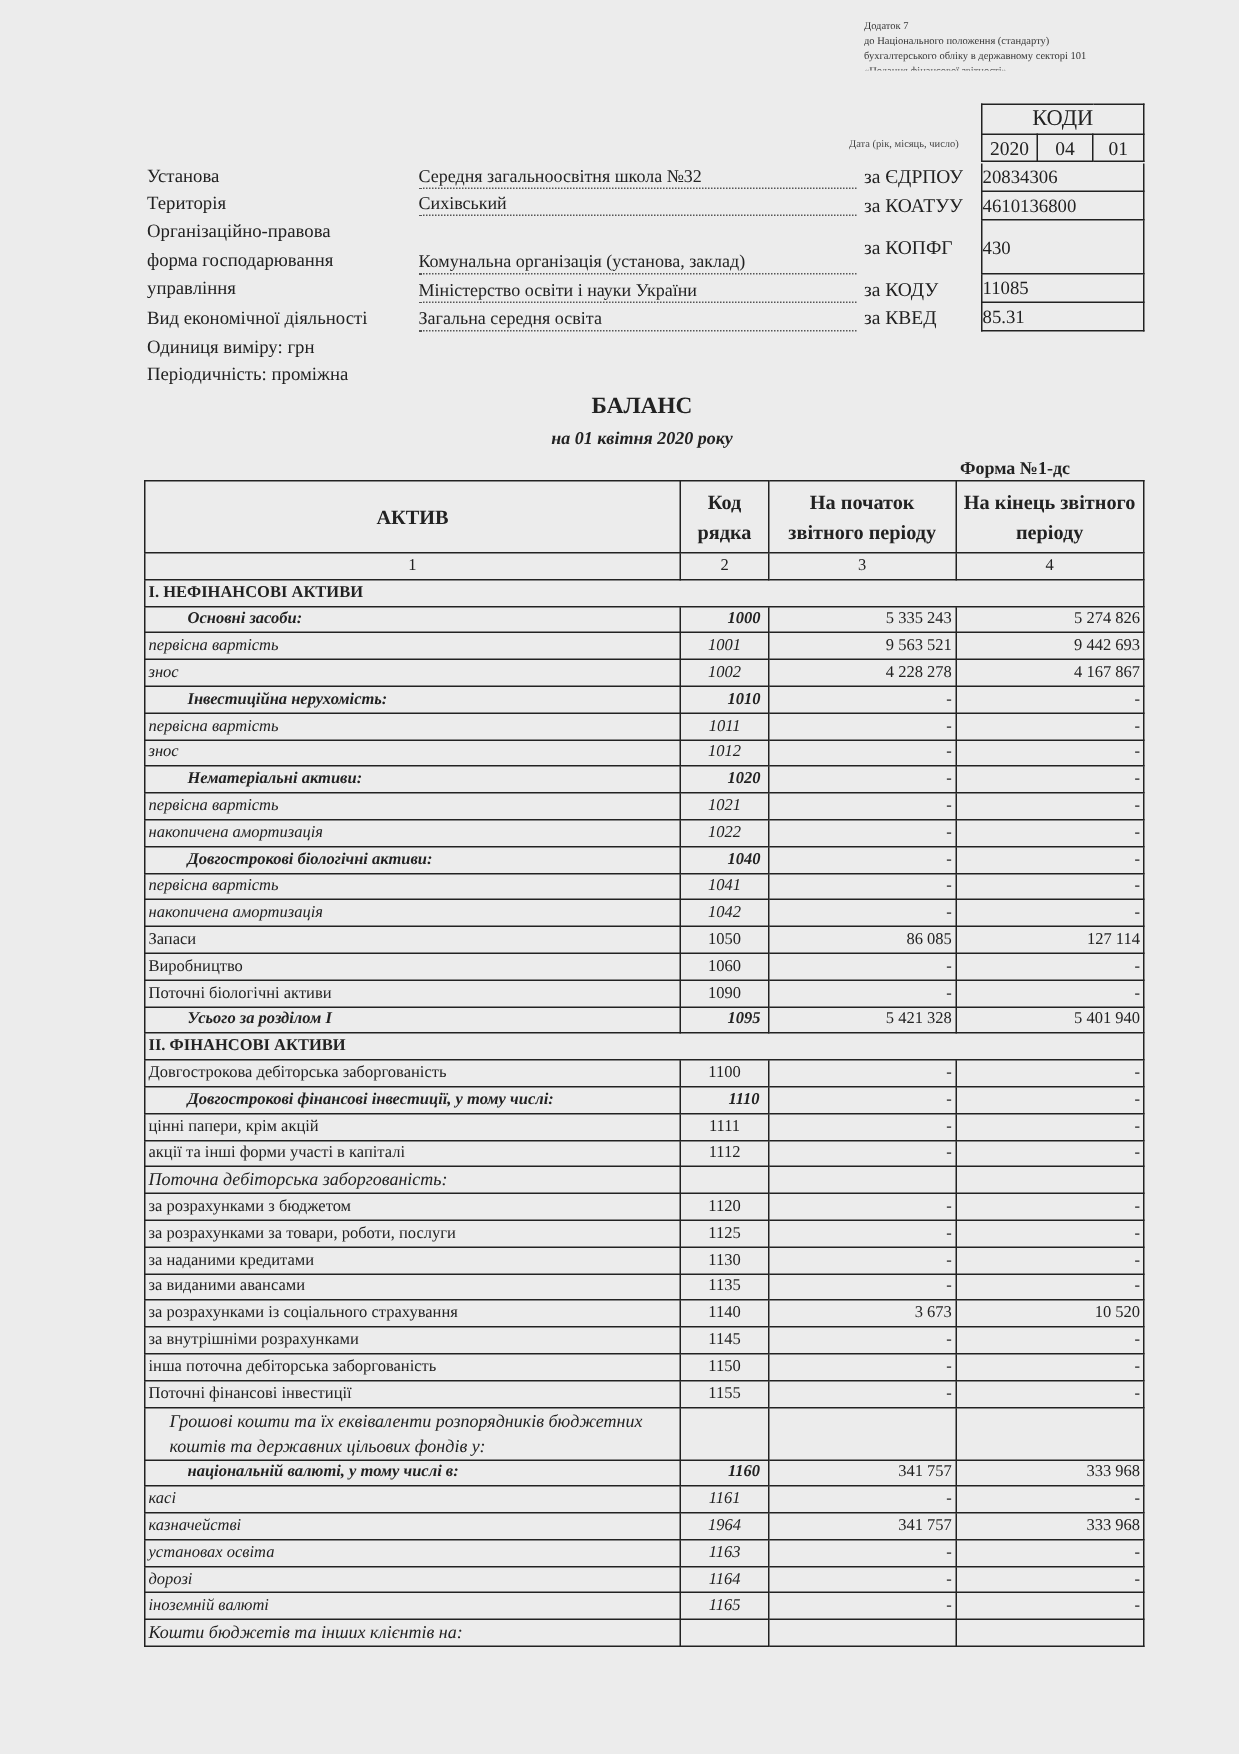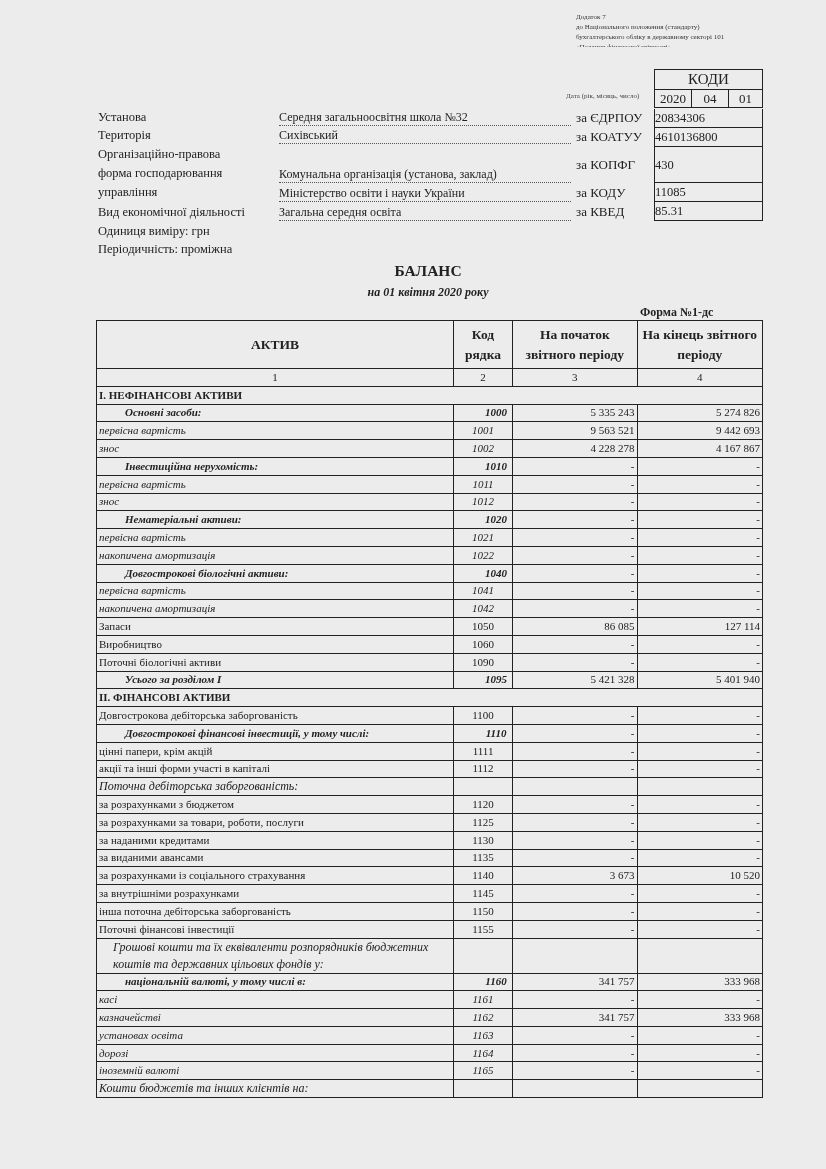--- a/index.html
+++ b/index.html
@@ -307,21 +307,21 @@
         <td class="val">333 968</td>
       </tr>
       <tr class="it">
         <td class="lbl">касі</td>
         <td class="code">1161</td>
         <td class="val">-</td>
         <td class="val">-</td>
       </tr>
       <tr class="it">
         <td class="lbl">казначействі</td>
-        <td class="code">1162</td>
+        <td class="code">1964</td>
         <td class="val">341 757</td>
         <td class="val">333 968</td>
       </tr>
       <tr class="it">
         <td class="lbl">установах освіта</td>
         <td class="code">1163</td>
         <td class="val">-</td>
         <td class="val">-</td>
       </tr>
       <tr class="it">

